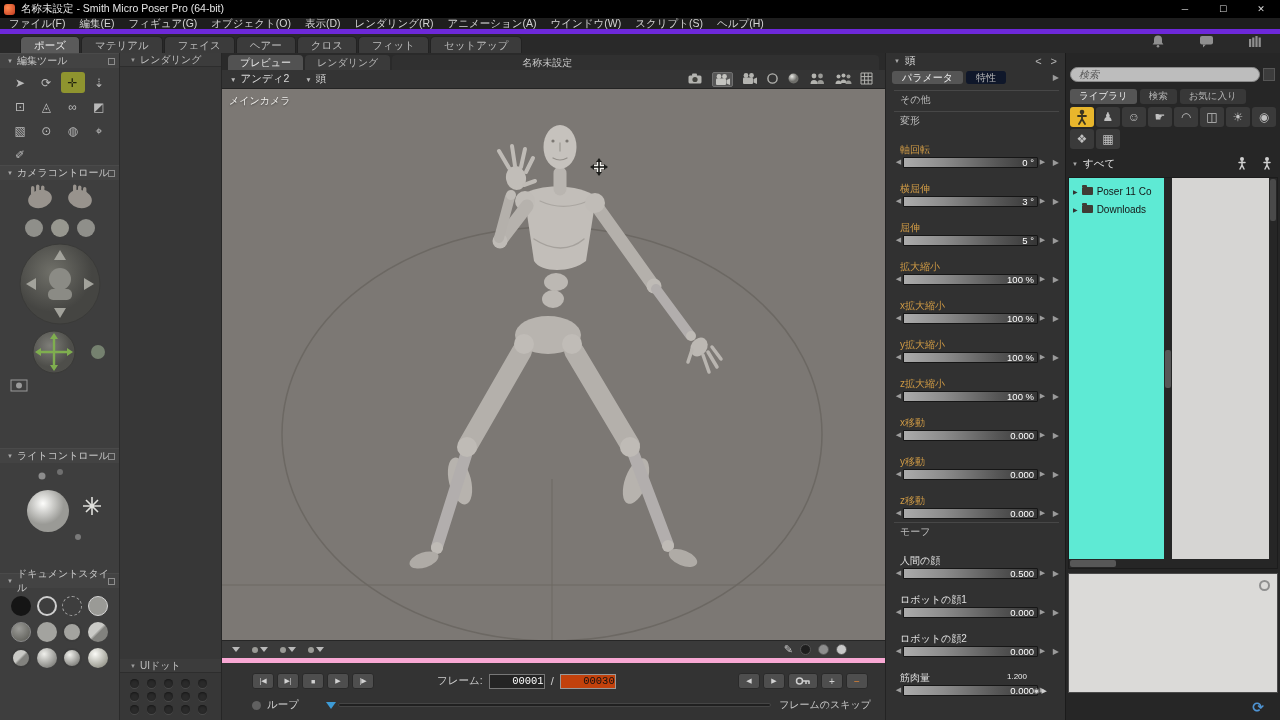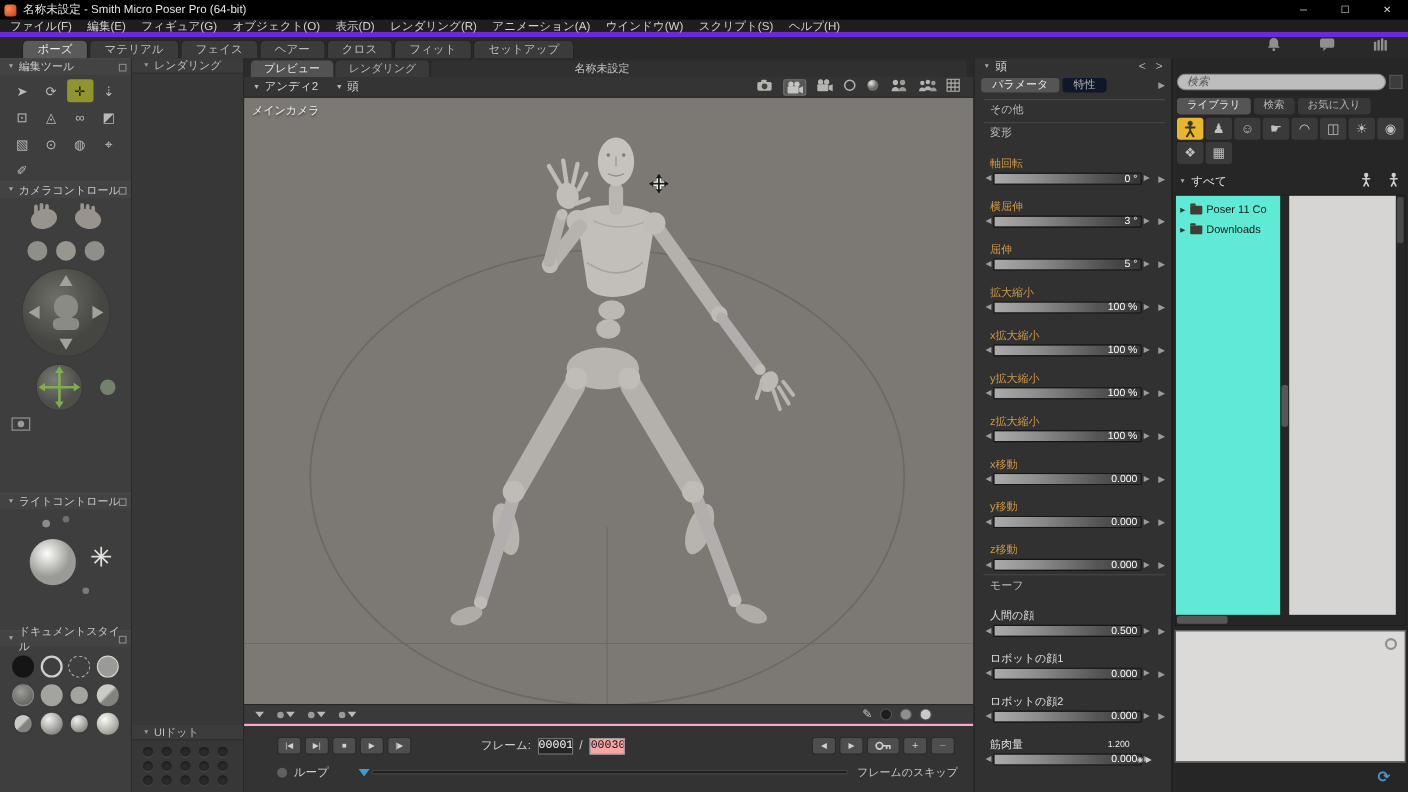--- a/index.html
+++ b/index.html
@@ -87,26 +87,26 @@
 .vps-left{display:flex;gap:12px;align-items:center}
 .vmenu{display:flex;align-items:center;gap:2px}
 .tri{width:0;height:0;border-left:4px solid transparent;border-right:4px solid transparent;border-top:5px solid #b9b9b9}
 .mdot{width:6px;height:6px;border-radius:50%;background:#9a9a96}
 .vps-right{margin-left:auto;display:flex;align-items:center;gap:7px;margin-right:28px}
 .pencil{color:#c9c9c9;font-size:11px}
 .tdot{width:11px;height:11px;border-radius:50%;border:1px solid #555}
 .td1{background:#1e1e1e}.td2{background:#8e8e8e}.td3{background:#c9c9c9}
 
 
-.timeline{position:absolute;top:605px;left:0;right:0;bottom:0;background:#333;border-top:2px solid #f9a8d4}
+.timeline{position:absolute;top:605px;left:0;right:0;bottom:0;background:#333;border-top:5px solid #f9a8d4}
 .tl-row1{display:flex;align-items:center;height:32px;padding:4px 14px 0 30px}
 .tbtn{min-width:22px;height:16px;background:#4e4e4e;border:1px solid #2a2a2a;border-radius:3px;color:#d2d2d2;font-size:7px;display:flex;align-items:center;justify-content:center;margin-right:3px}
 .framelabel{margin-left:60px;color:#cfcfcf;font-size:10.5px}
-.finput{width:32px;height:15px;margin-left:6px;background:#242424;border:1px solid #777;color:#fff;font-size:10.5px;text-align:left;font-family:"Liberation Mono","DejaVu Sans Mono",monospace}
-.finput.end{background:#fca5a5;color:#111;border-color:#999}
+.finput{width:56px;height:15px;margin-left:6px;background:#242424;border:1px solid #777;color:#fff;font-size:10.5px;text-align:right;font-family:"Liberation Mono","DejaVu Sans Mono",monospace}
+.finput.end{background:#c2410c;color:#111;border-color:#999}
 .fsep{margin-left:6px;color:#cfcfcf}
 .tl-right{margin-left:auto;display:flex;align-items:center}
 .tbtn.key{width:30px}
 .tbtn.minus{color:#e08434;font-size:10px}
 .tbtn.plus{font-size:10px}
 .tl-row2{display:flex;align-items:center;height:20px;padding:0 14px 0 30px}
 .loopbtn{width:9px;height:9px;border-radius:50%;background:#606060;margin-right:6px}
 .looplabel{color:#cfcfcf;font-size:10.5px;margin-right:27px}
 .marker{width:0;height:0;border-left:5px solid transparent;border-right:5px solid transparent;border-top:7px solid #3d9bd6}
 .rail{flex:1;height:4px;background:#202020;border:1px solid #454545;border-radius:2px;margin:0 8px 0 2px}

